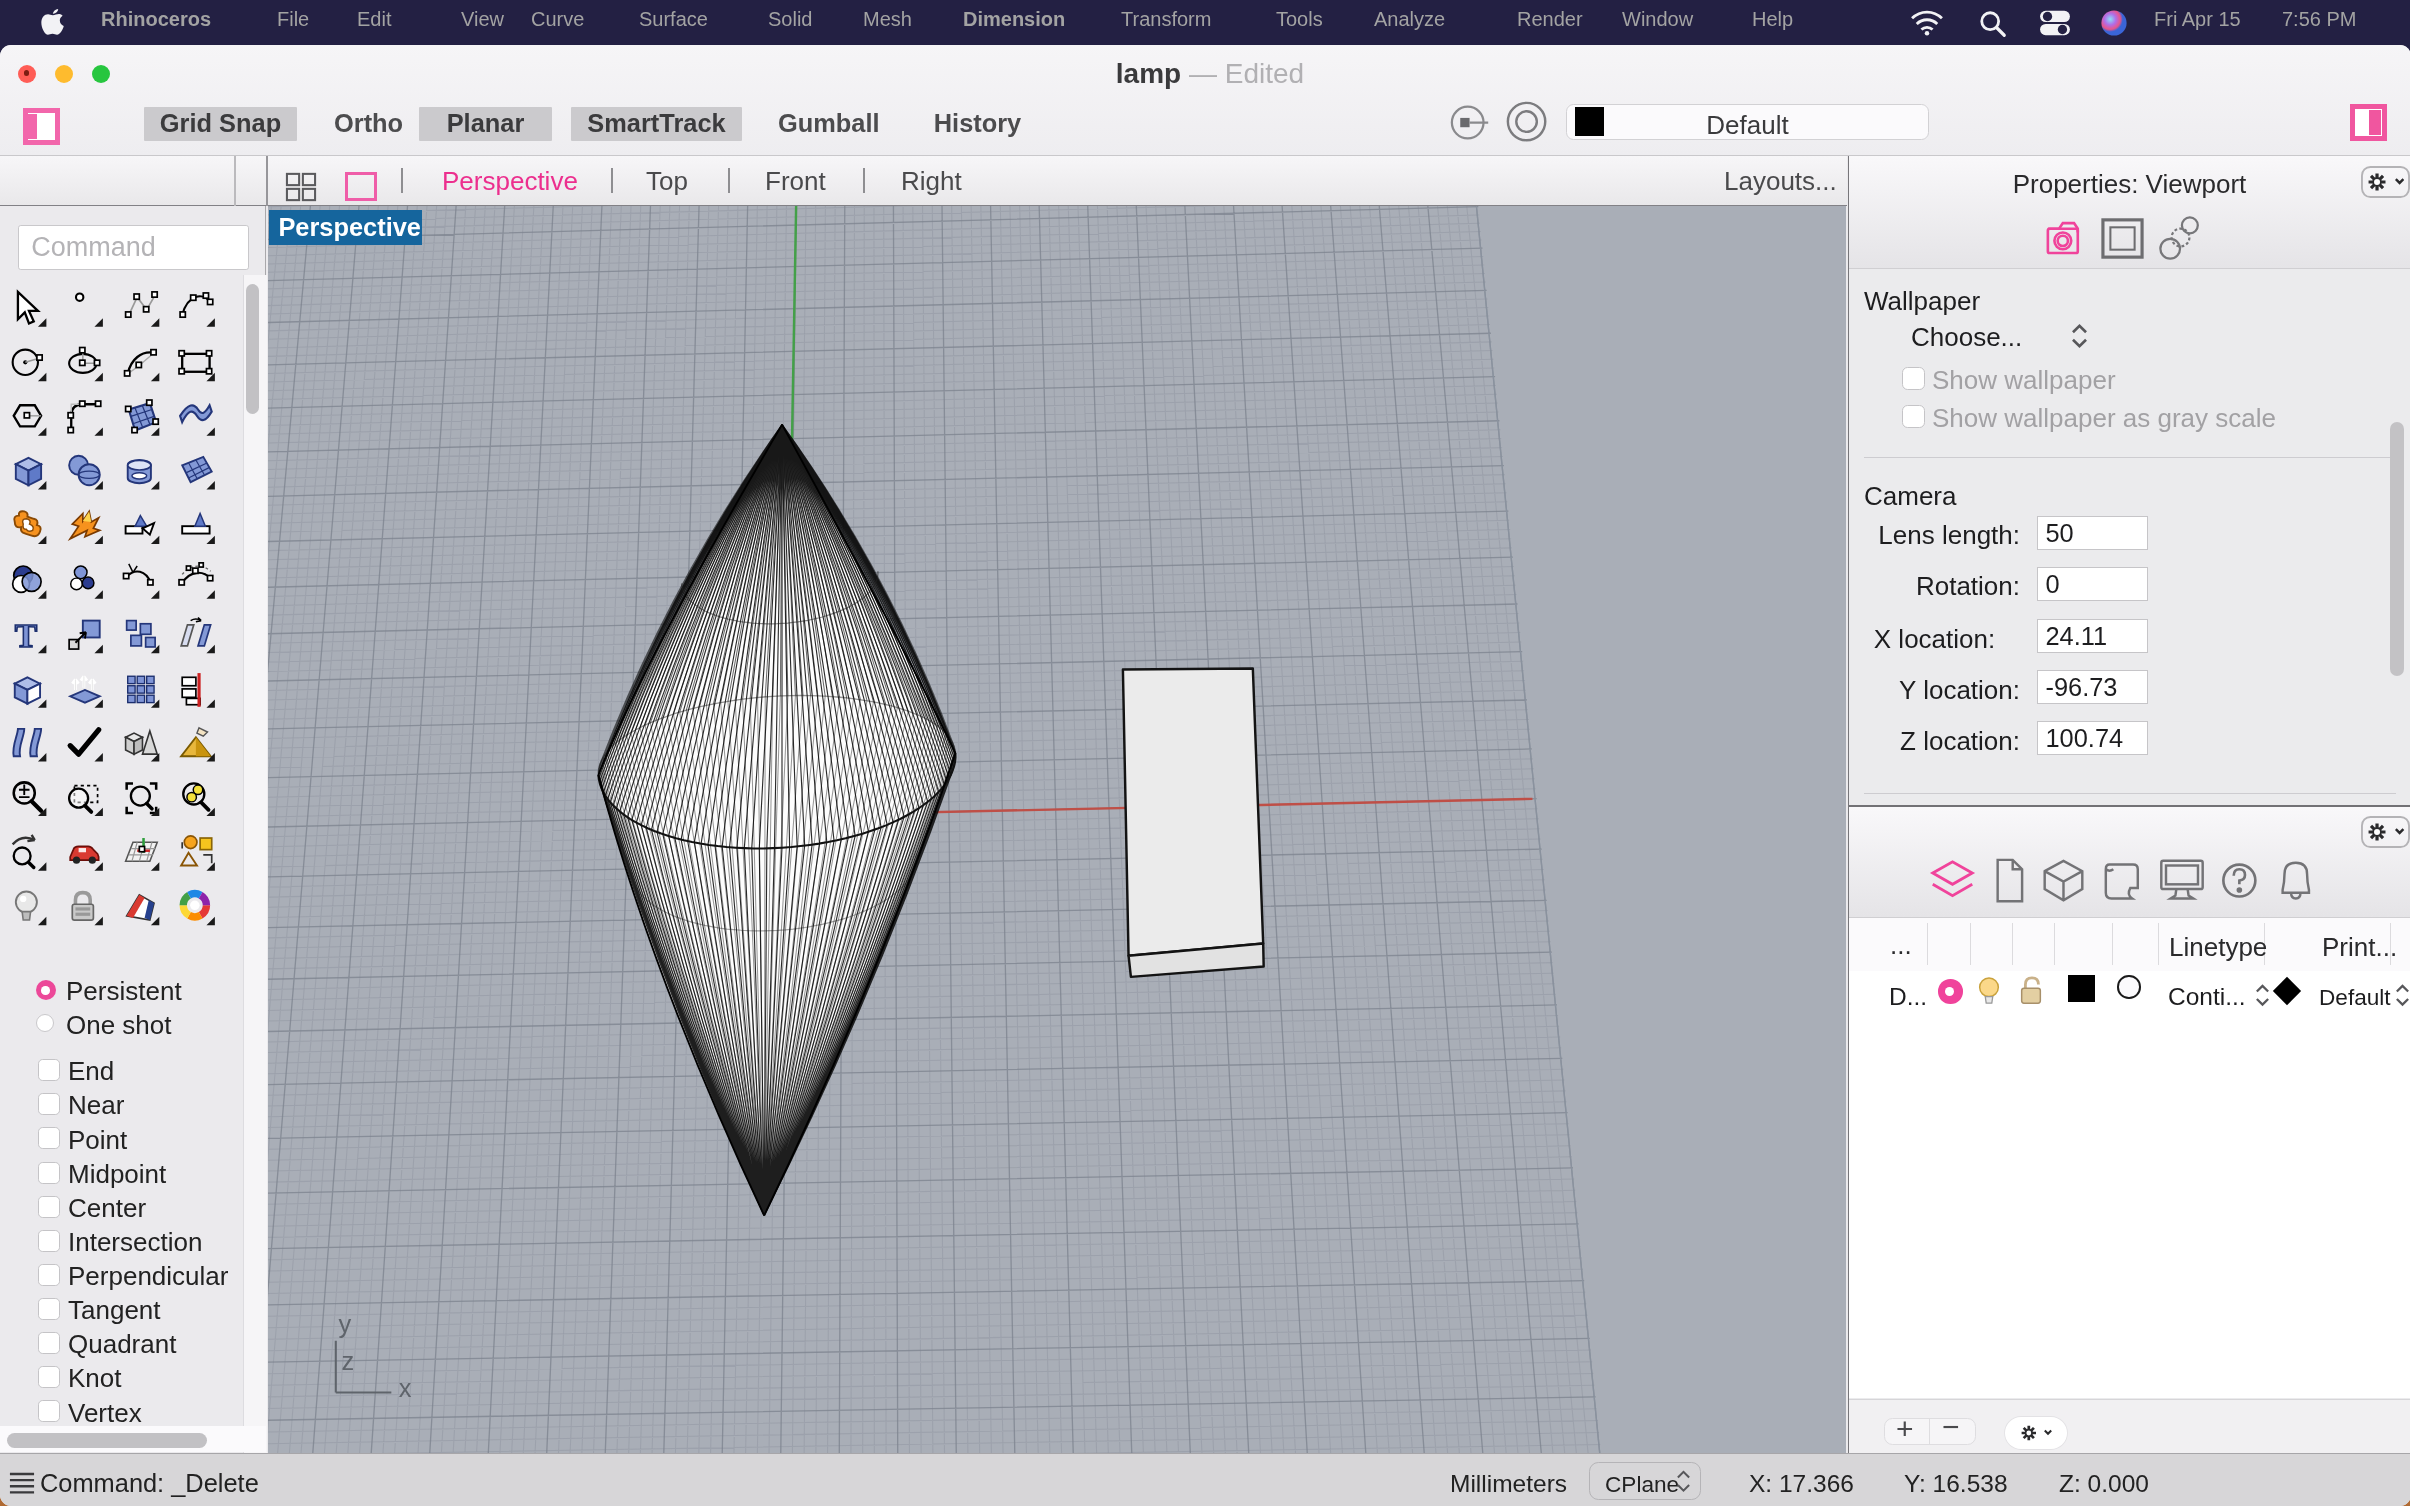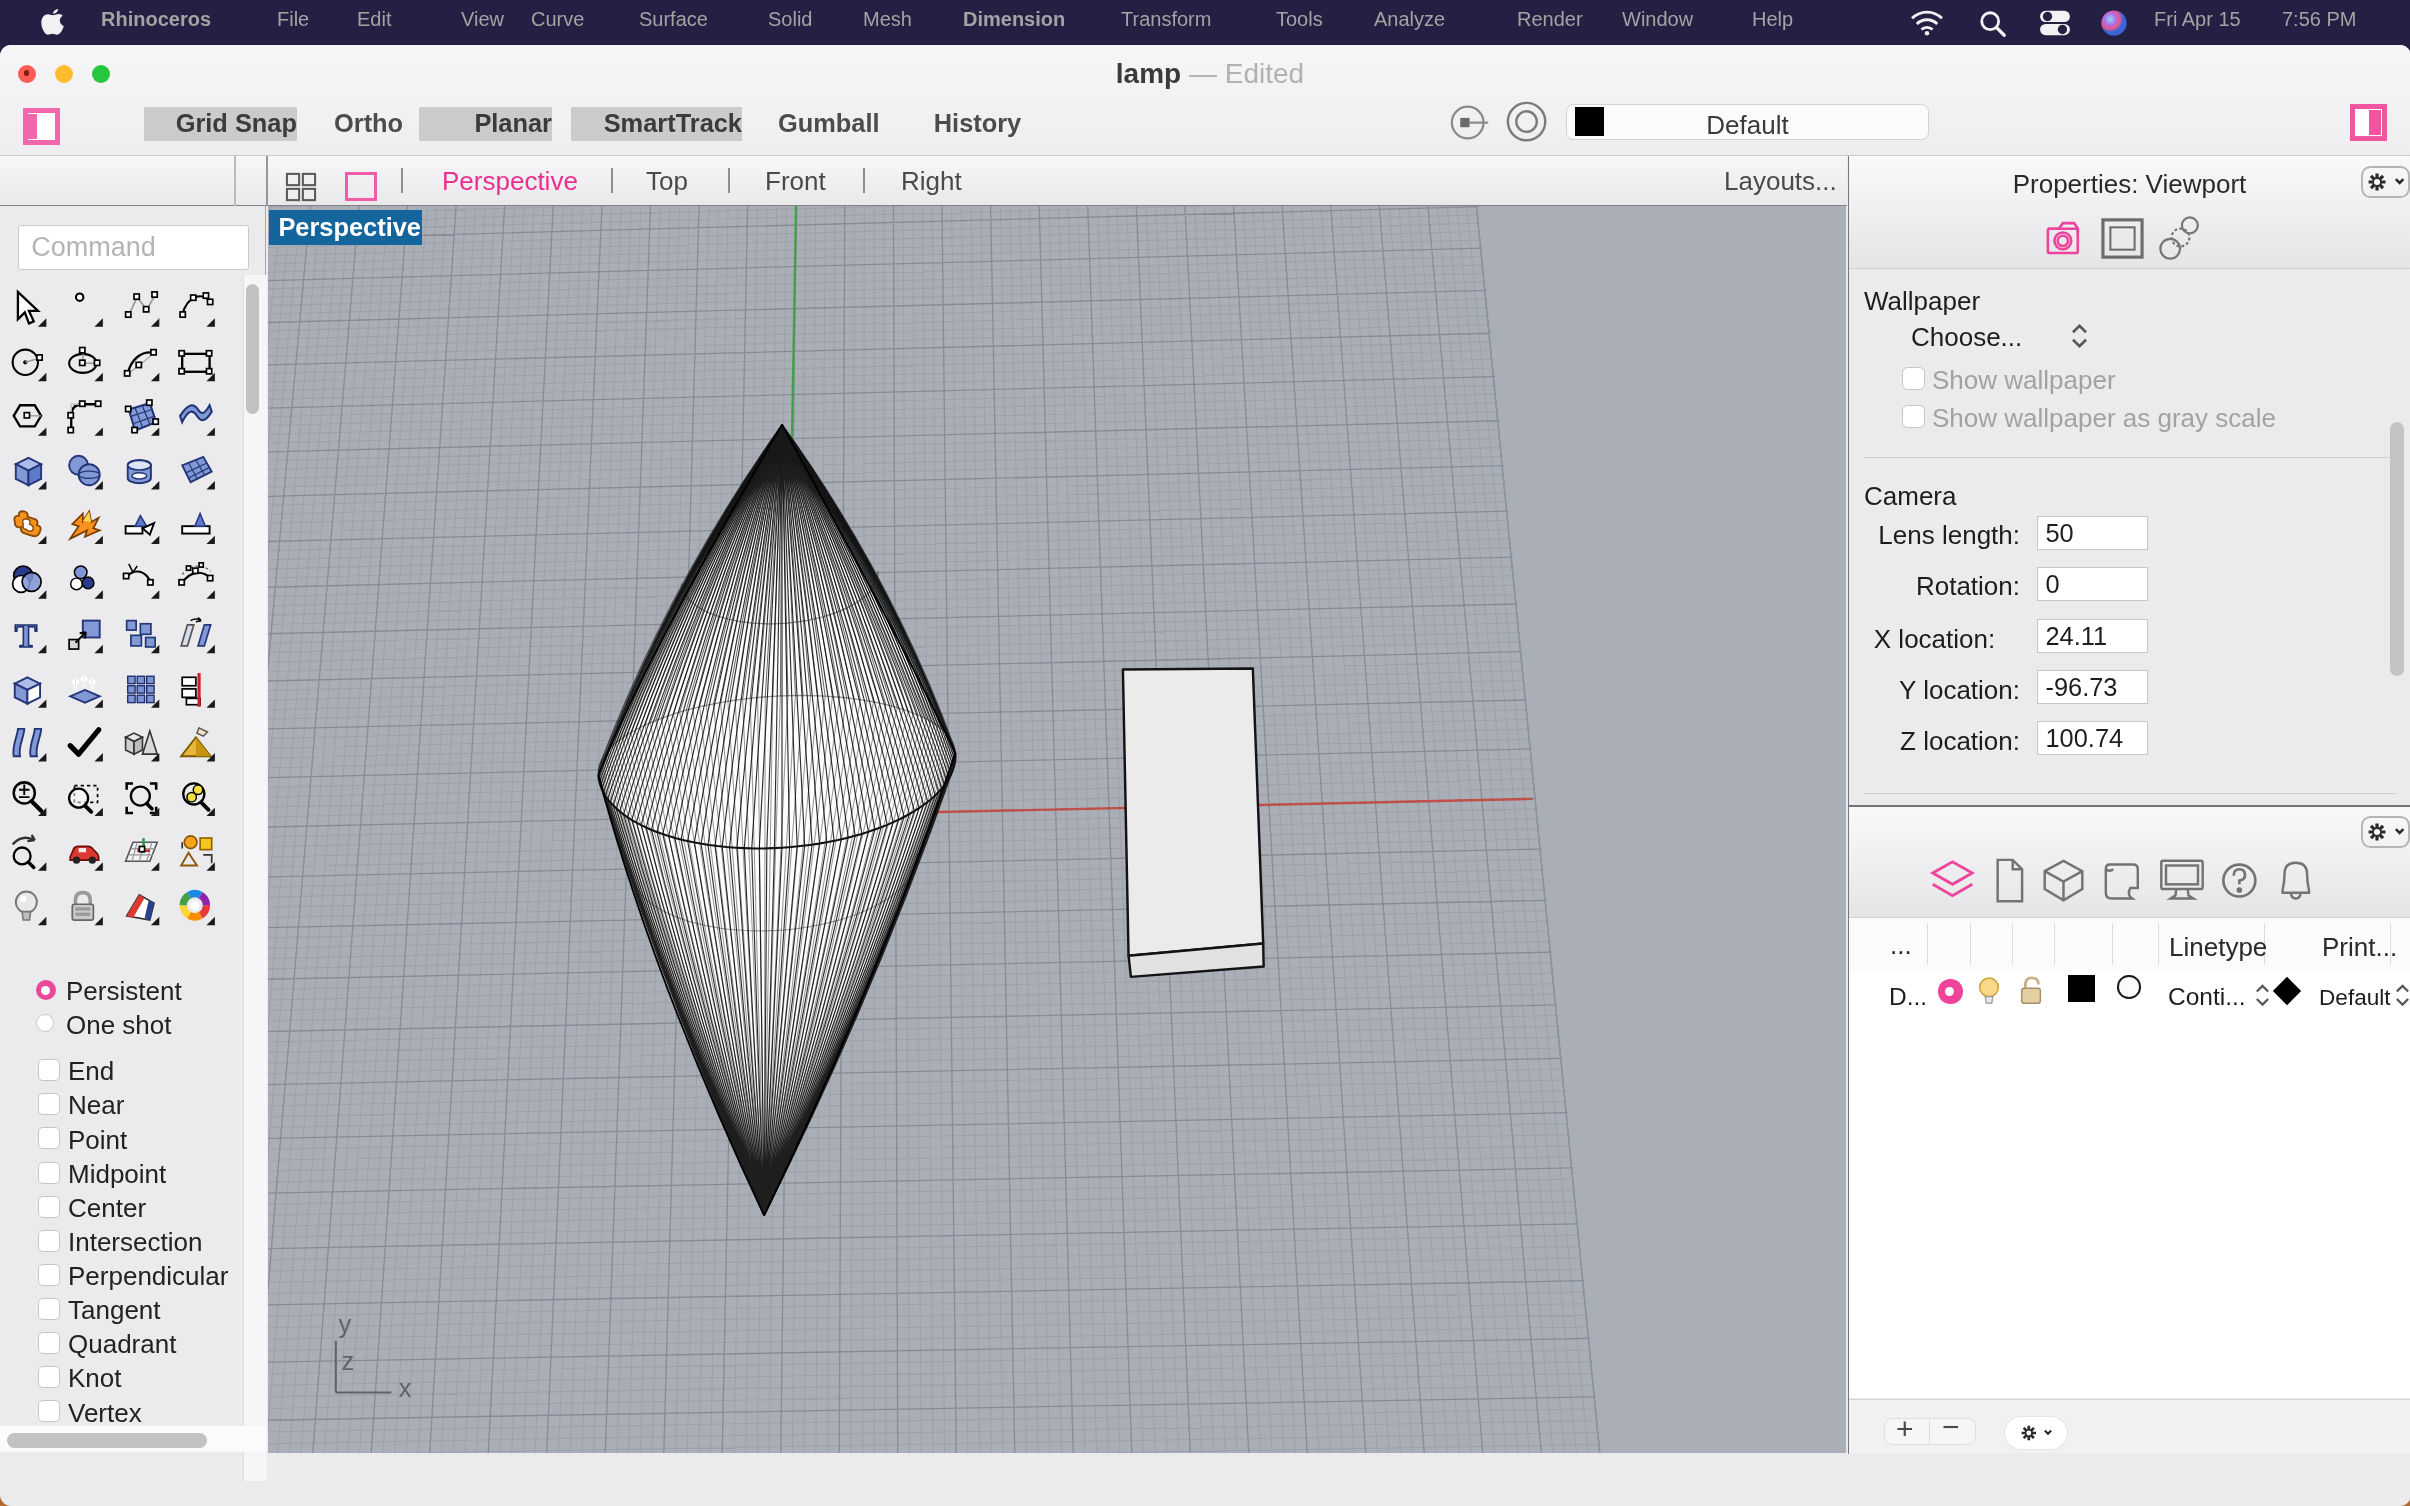--- a/index.html
+++ b/index.html
@@ -1,21 +1,21 @@
 <!DOCTYPE html>
 <html style="font-size:15px"><head><meta charset="utf-8"><style>
 *{margin:0;padding:0;box-sizing:border-box}
 html,body{width:2411px;height:1507px;overflow:hidden}
 body{font-family:"Liberation Sans",sans-serif;background:linear-gradient(180deg,#232043 0%,#232043 60%,#b06a32 100%)}
 .window{position:absolute;left:0;top:45px;width:2411px;height:1461px;border-radius:11.3px;overflow:hidden;background:#ebeaed}
 .menubar{position:absolute;left:0;top:0;width:2411px;height:45px;background:#232043;z-index:10}
 .mi{position:absolute;top:7.5px;font-size:20px;color:#a3a3a3;white-space:nowrap}
 .header{position:absolute;left:0;top:0;width:2411px;height:111px;background:linear-gradient(180deg,#f6f5f7,#eeedf0);border-bottom:0.9px solid #c9c8cb}
 .tl{position:absolute;top:20px;width:18px;height:18px;border-radius:50%}
-.pill{position:absolute;top:62px;height:34px;background:#cbcacd;border-radius:1px;text-align:right;font-size:25.4px;font-weight:700;color:#3b3b3d;line-height:33px}
+.pill{position:absolute;top:62px;height:34px;background:#cbcacd;border-radius:1px;text-align:center;font-size:25.4px;font-weight:700;color:#3b3b3d;line-height:33px}
 .ptxt{position:absolute;top:62px;height:34px;text-align:center;font-size:25.4px;font-weight:700;color:#4c4c4e;line-height:33px}
 .tabstrip{position:absolute;left:0;top:111px;width:1847px;height:50px;background:linear-gradient(180deg,#f7f6f8,#e9e8ea);border-bottom:1.9px solid #828186}
 .vt{position:absolute;top:10.4px;font-size:26px;color:#4a4a4c}
 .sidebar{position:absolute;left:0;top:161px;width:266px;height:1247px;background:#ebeaed;border-right:1.9px solid #a9a8ab}
 .cmd{position:absolute;left:18px;top:19px;width:231px;height:45px;background:#fff;border:1.9px solid #c9c8cb;border-radius:2.8px;font-size:27px;color:#222;padding-left:12.2px;font-family:"Liberation Sans",sans-serif}
 .cmd::placeholder{color:#b4b3b6}
 .cb{position:absolute;left:38px;width:21.7px;height:21.7px;background:#fff;border:1.4px solid #c5c4c7;border-radius:4.7px}
 .cbl{position:absolute;left:68px;font-size:26px;color:#222}
 .viewport{position:absolute;left:268px;top:161px;width:1578px;height:1247px;background:#a9aeb7}
 .rpanel{position:absolute;left:1848px;top:111px;width:562px;height:1298px;background:#ebebed;border-left:1.9px solid #77767a}
@@ -639,13 +639,28 @@
       <div style="position:absolute;left:156px;top:1261px;width:62px;height:32px;background:#fff;border-radius:16px;box-shadow:0 0 0 0.9px #e3e2e5"></div>
       <svg width="62" height="32" viewBox="0 0 66 40" style="position:absolute;left:156px;top:1261px">
         <g fill="#2a2a2c">
           <circle cx="24" cy="20" r="5"></circle>
           <path d="M24 11 L24 29 M15 20 L33 20 M17.6 13.6 L30.4 26.4 M30.4 13.6 L17.6 26.4" stroke="#2a2a2c" stroke-width="3.4"></path>
         </g>
         <circle cx="24" cy="20" r="3" fill="#fff"></circle>
         <path d="M44 17 L48 21 L52 17" fill="none" stroke="#2a2a2c" stroke-width="2.6"></path>
       </svg>
     </div>
+    <div class="statusbar">
+      <svg width="26" height="22.6" viewBox="0 0 28 24" style="position:absolute;left:8.5px;top:18px">
+        <path d="M1 2 H27 M1 8.6 H27 M1 15.2 H27 M1 21.8 H27" stroke="#3a3a3c" stroke-width="2.6"></path>
+      </svg>
+      <div style="position:absolute;left:40px;top:15px;font-size:25.4px;color:#222">Command: _Delete</div>
+      <div style="position:absolute;left:1450px;top:16px;font-size:24.5px;color:#222">Millimeters</div>
+      <div style="position:absolute;left:1589px;top:7.5px;width:112px;height:38px;border:1.9px solid #b5b4b7;border-radius:9.4px"></div>
+      <div style="position:absolute;left:1605px;top:18px;font-size:22.6px;color:#222">CPlane</div>
+      <svg width="15" height="24.5" viewBox="0 0 16 26" style="position:absolute;left:1676px;top:15px" fill="none" stroke="#57575a" stroke-width="2.2">
+        <path d="M2 9 L8 3 L14 9 M2 17 L8 23 L14 17"></path>
+      </svg>
+      <div style="position:absolute;left:1749px;top:16px;font-size:24.5px;color:#222">X: 17.366</div>
+      <div style="position:absolute;left:1904px;top:16px;font-size:24.5px;color:#222">Y: 16.538</div>
+      <div style="position:absolute;left:2059px;top:16px;font-size:24.5px;color:#222">Z: 0.000</div>
+    </div>
   </div>
 
 </body></html>

